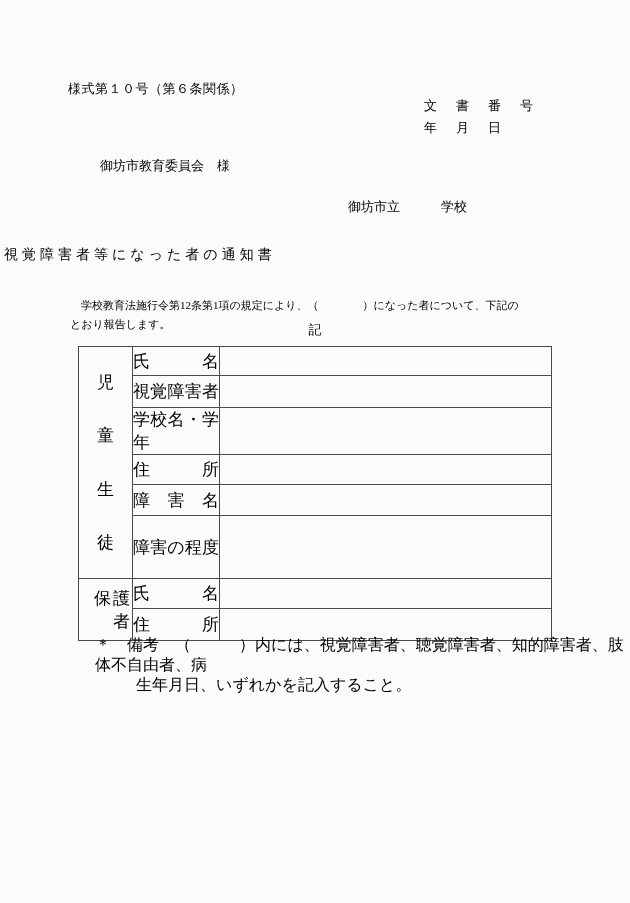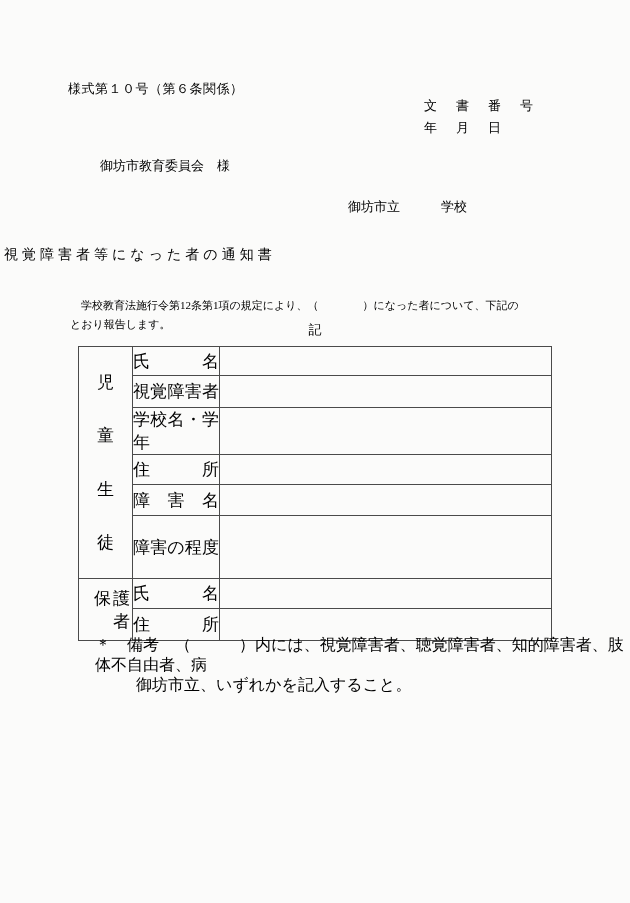--- a/index.html
+++ b/index.html
@@ -114,16 +114,16 @@
         <tr class="r8">
           <td class="label-cell">住所</td>
           <td class="value-cell"></td>
         </tr>
       </tbody>
     </table>
   </div>
 
   <div class="abs note">
     <div class="line1">＊　備考　（　　　）内には、視覚障害者、聴覚障害者、知的障害者、肢体不自由者、病</div>
-    <div class="line2">御坊市立、いずれかを記入すること。</div>
+    <div class="line2">生年月日、いずれかを記入すること。</div>
   </div>
 
 </div>
 
 </body></html>

